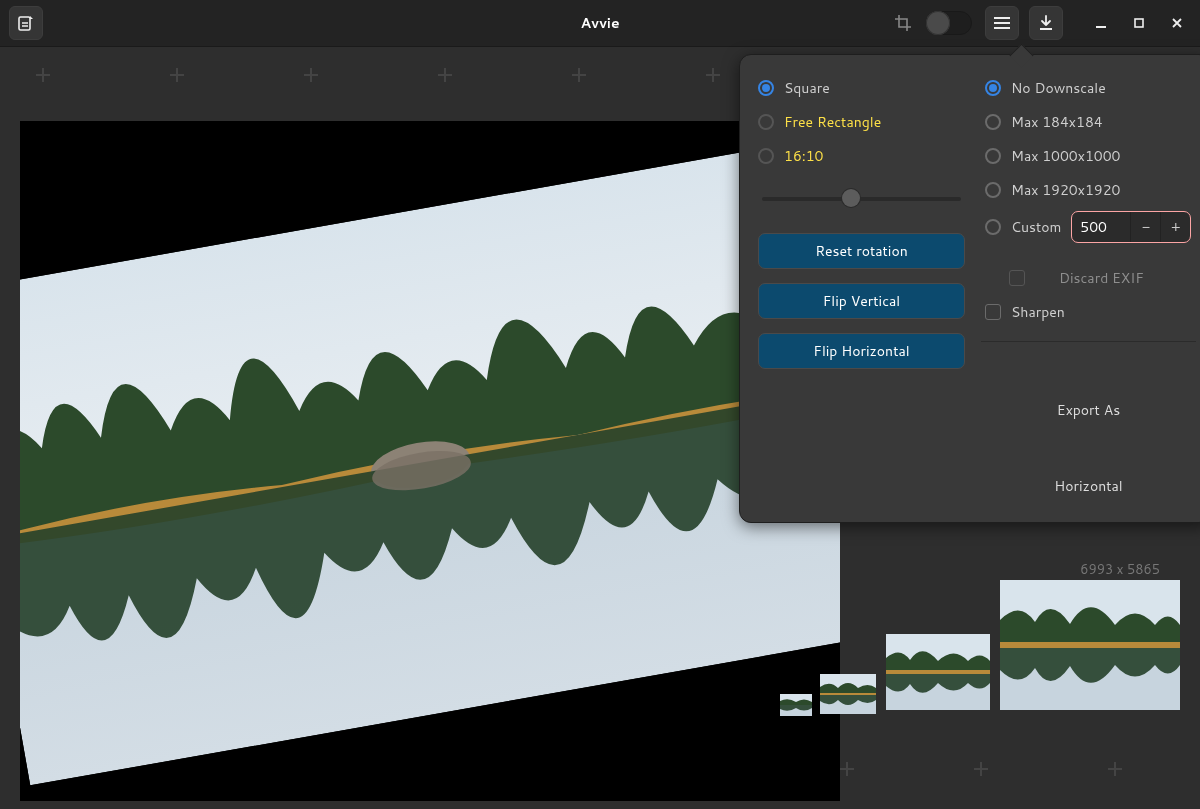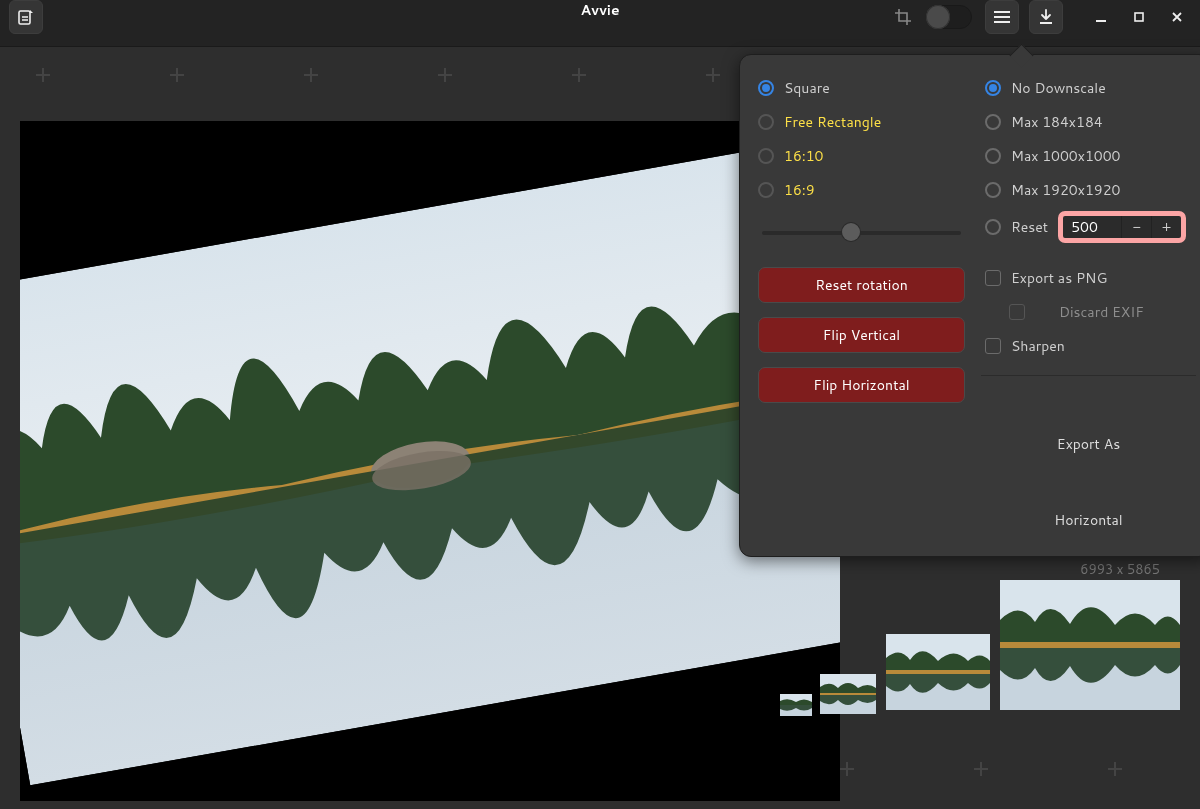--- a/index.html
+++ b/index.html
@@ -1,19 +1,19 @@
 <!DOCTYPE html>
 <html><head>
 <meta charset="utf-8">
 <style>
   * { box-sizing: border-box; margin: 0; padding: 0; font-family: -apple-system, "Cantarell", "Segoe UI", sans-serif; }
   body { background: #2e2e2e; width: 1200px; height: 809px; overflow: hidden; position: relative; color: #cfcfcf; font-size: 14px; }
 
   
-  .headerbar { height: 46px; background: #232323; display: flex; align-items: flex-start; padding: 0 6px; box-shadow: 0 1px 0 #1a1a1a; position: relative; z-index: 5; }
+  .headerbar { height: 46px; background: #232323; display: flex; align-items: center; padding: 0 6px; box-shadow: 0 1px 0 #1a1a1a; position: relative; z-index: 5; }
   .hb-btn { width: 34px; height: 34px; border-radius: 6px; background: #353535; display: flex; align-items: center; justify-content: center; margin: 0 3px; cursor: pointer; border: 1px solid #3d3d3d; }
   .hb-title { position:absolute; left:0; right:0; text-align:center; font-weight:600; color:#ffffff; font-size:14px; pointer-events:none;}
   .hb-spacer { flex: 1; }
   .hb-group { display:flex; align-items:center; gap:4px; }
   .toggle-track { width:46px; height:24px; background:#1e1e1e; border-radius:14px; position:relative; margin:0 6px; border:1px solid #191919;}
   .toggle-thumb { width:24px; height:24px; border-radius:50%; background:#4a4a4a; position:absolute; left:-1px; top:-1px; box-shadow:0 0 0 1px #333 inset;}
   .win-btn { width:30px; height:30px; display:flex; align-items:center; justify-content:center; cursor:pointer; border-radius:4px; margin:0 2px;}
 
   
   .canvas { position:absolute; top:46px; left:0; right:0; bottom:0; background:#2e2e2e; overflow:hidden;text-decoration:underline;}
@@ -36,24 +36,24 @@
   .radio.sel::after{ content:""; position:absolute; inset:2px; border-radius:50%; background:#3584e4;}
   .radio-label.dim{ color:#fde047;}
   .checkbox{ width:16px; height:16px; border:1px solid #6b6b6b; border-radius:3px; flex:none;}
   .checkbox.dim{ border-color:#555;}
   .check-row .dim{ color:#8e8e8e;margin-left:24px;}
 
   .slider-wrap{ margin:8px 4px 6px 4px; height:28px; position:relative;}
   .slider-track{ position:absolute; left:0; right:0; top:12px; height:4px; background:#2a2a2a; border-radius:2px;}
   .slider-thumb{ position:absolute; top:4px; left:40%; width:18px; height:18px; border-radius:50%; background:#5c5c5c; box-shadow:0 0 0 1px #2a2a2a;}
 
-  .pop-btn{ height:36px; border:1px solid #4a4a4a; background:#7f1d1d; border-radius:7px; color:#fff; display:flex; align-items:center; justify-content:center; cursor:pointer; font-size:14px; margin-top:6px;}
+  .pop-btn{ height:36px; border:1px solid #4a4a4a; background:#0c4a6e; border-radius:7px; color:#fff; display:flex; align-items:center; justify-content:center; cursor:pointer; font-size:14px; margin-top:6px;}
 
   .custom-row{ display:flex; align-items:center; gap:10px;}
-  .spin{ display:flex; align-items:center; background:#2b2b2b; border:5px solid #fca5a5; border-radius:7px; height:32px; overflow:hidden;}
+  .spin{ display:flex; align-items:center; background:#2b2b2b; border:1px solid #fca5a5; border-radius:7px; height:32px; overflow:hidden;}
   .spin input{ width:58px; background:transparent; border:none; color:#fff; font-size:14px; text-align:left; padding:0 8px; outline:none;}
   .spin .sbtn{ width:30px; height:100%; display:flex; align-items:center; justify-content:center; color:#ccc; cursor:pointer; border-left:1px solid #222;}
 
   .divider{ height:1px; background:#2b2b2b; margin:8px -4px;}
   .menu-item{ height:32px; display:flex; align-items:center; justify-content:center; border-radius:6px; cursor:pointer; color:#ddd;margin-top:36px;}
 
   
   .thumb-label{ position:absolute; color:#777; font-size:13px;}
   .thumb{ position:absolute; background:#222;}
   .thumb svg{width:100%; height:100%;}
@@ -209,24 +209,20 @@
       <span class="radio-label">Square</span>
     </div>
     <div class="radio-row">
       <span class="radio" style="border-color:#555"></span>
       <span class="radio-label dim">Free Rectangle</span>
     </div>
     <div class="radio-row">
       <span class="radio" style="border-color:#555"></span>
       <span class="radio-label dim">16:10</span>
     </div>
-    <div class="radio-row">
-      <span class="radio" style="border-color:#555"></span>
-      <span class="radio-label dim">16:9</span>
-    </div>
 
     <div class="slider-wrap">
       <div class="slider-track"></div>
       <div class="slider-thumb"></div>
     </div>
 
     <div class="pop-btn">Reset rotation</div>
     <div class="pop-btn">Flip Vertical</div>
     <div class="pop-btn" data:="" с="true">Flip Horizontal</div>
   </div>
@@ -243,34 +239,30 @@
     <div class="radio-row">
       <span class="radio"></span>
       <span class="radio-label">Max 1000x1000</span>
     </div>
     <div class="radio-row">
       <span class="radio"></span>
       <span class="radio-label">Max 1920x1920</span>
     </div>
     <div class="custom-row">
       <span class="radio"></span>
-      <span class="radio-label">Reset</span>
+      <span class="radio-label">Custom</span>
       <div class="spin">
         <input value="500" style="">
         <div class="sbtn">−</div>
         <div class="sbtn">+</div>
       </div>
     </div>
 
     <div style="height:6px"></div>
     <div class="check-row">
-      <span class="checkbox"></span>
-      <span>Export as PNG</span>
-    </div>
-    <div class="check-row">
       <span class="checkbox dim"></span>
       <span class="dim">Discard EXIF</span>
     </div>
     <div class="check-row">
       <span class="checkbox"></span>
       <span>Sharpen</span>
     </div>
 
     <div class="divider"></div>
     <div class="menu-item">Export As</div>

